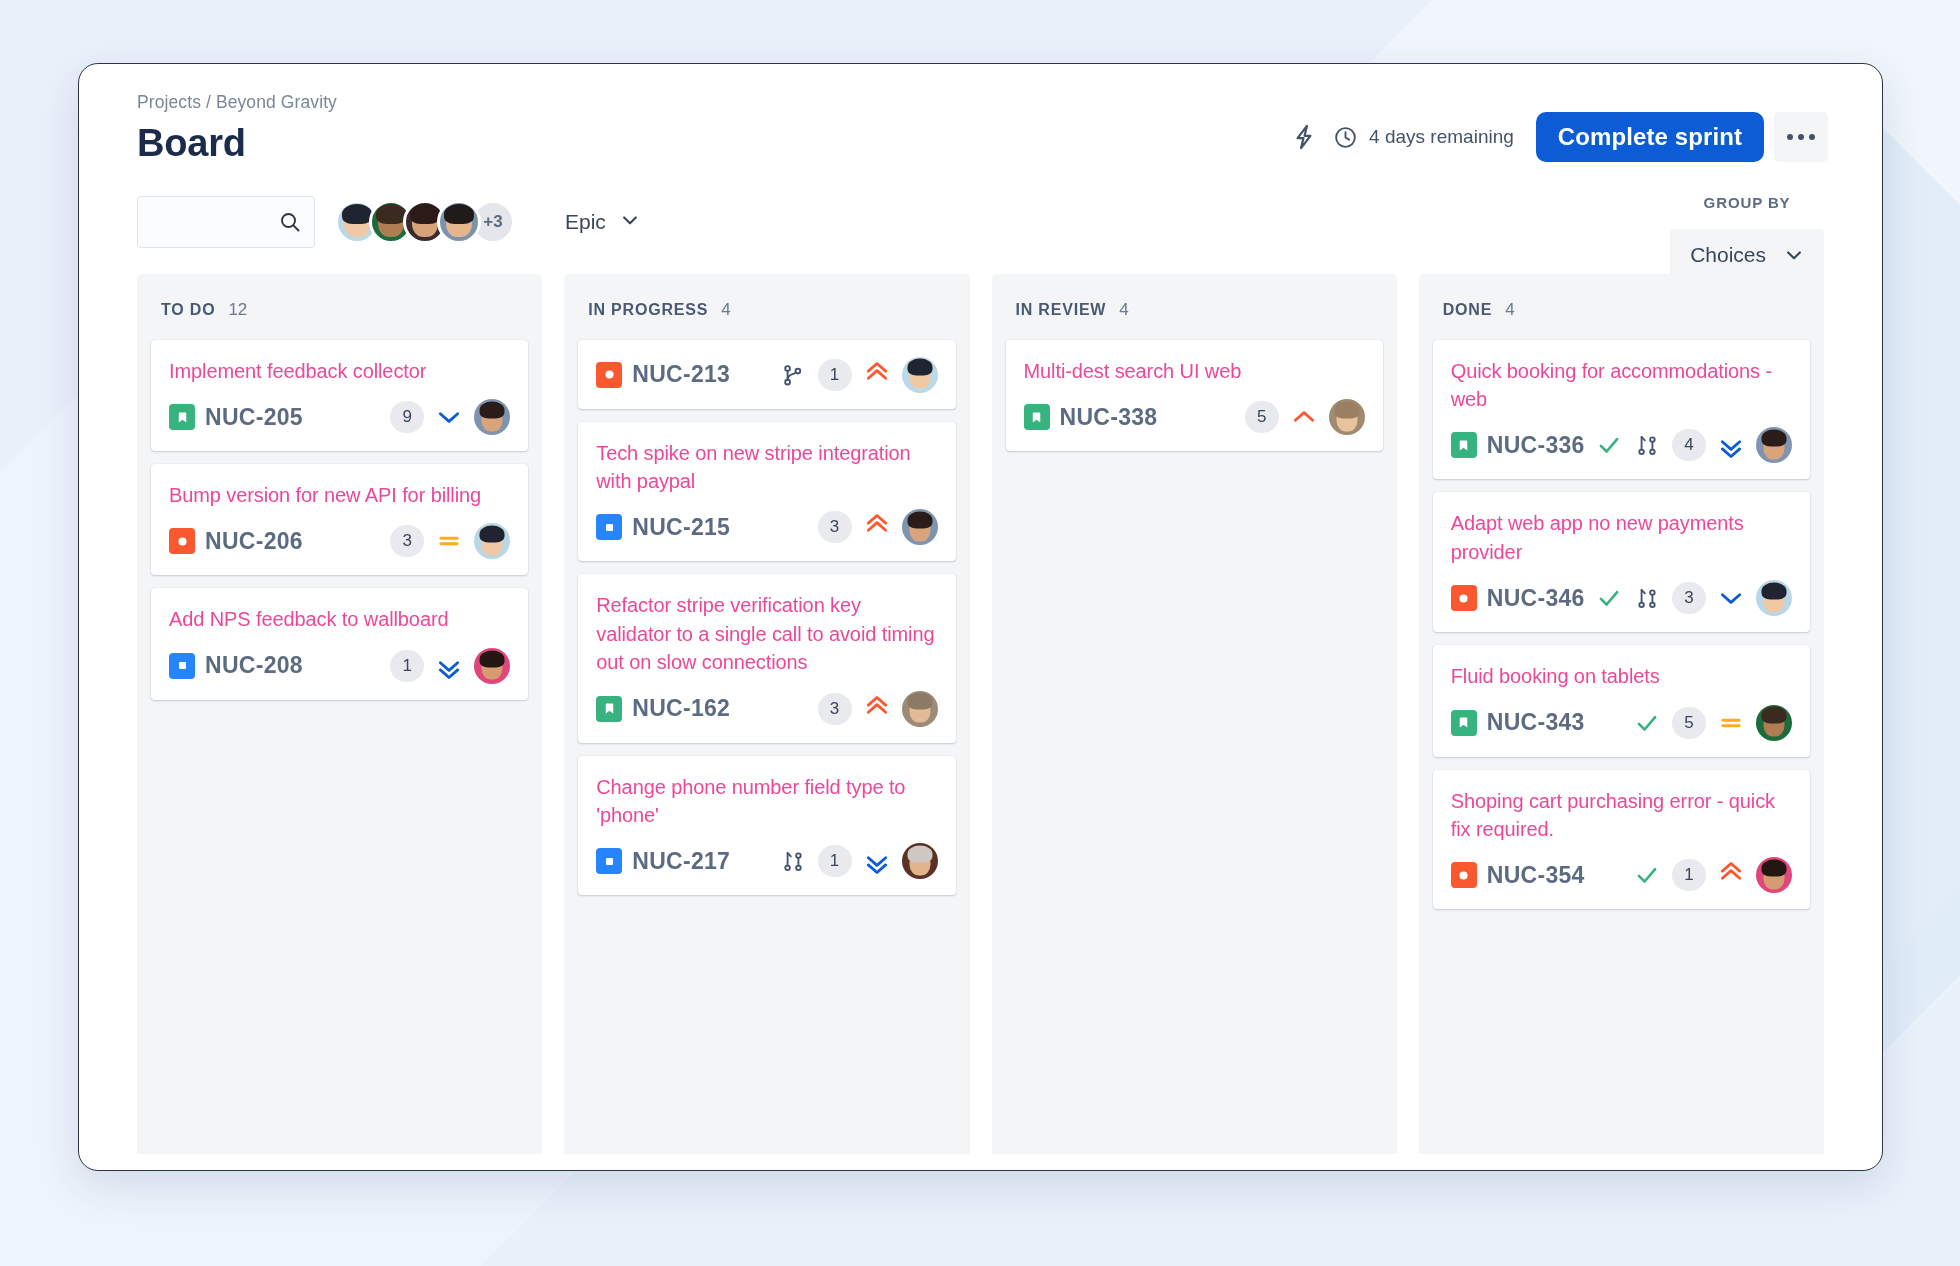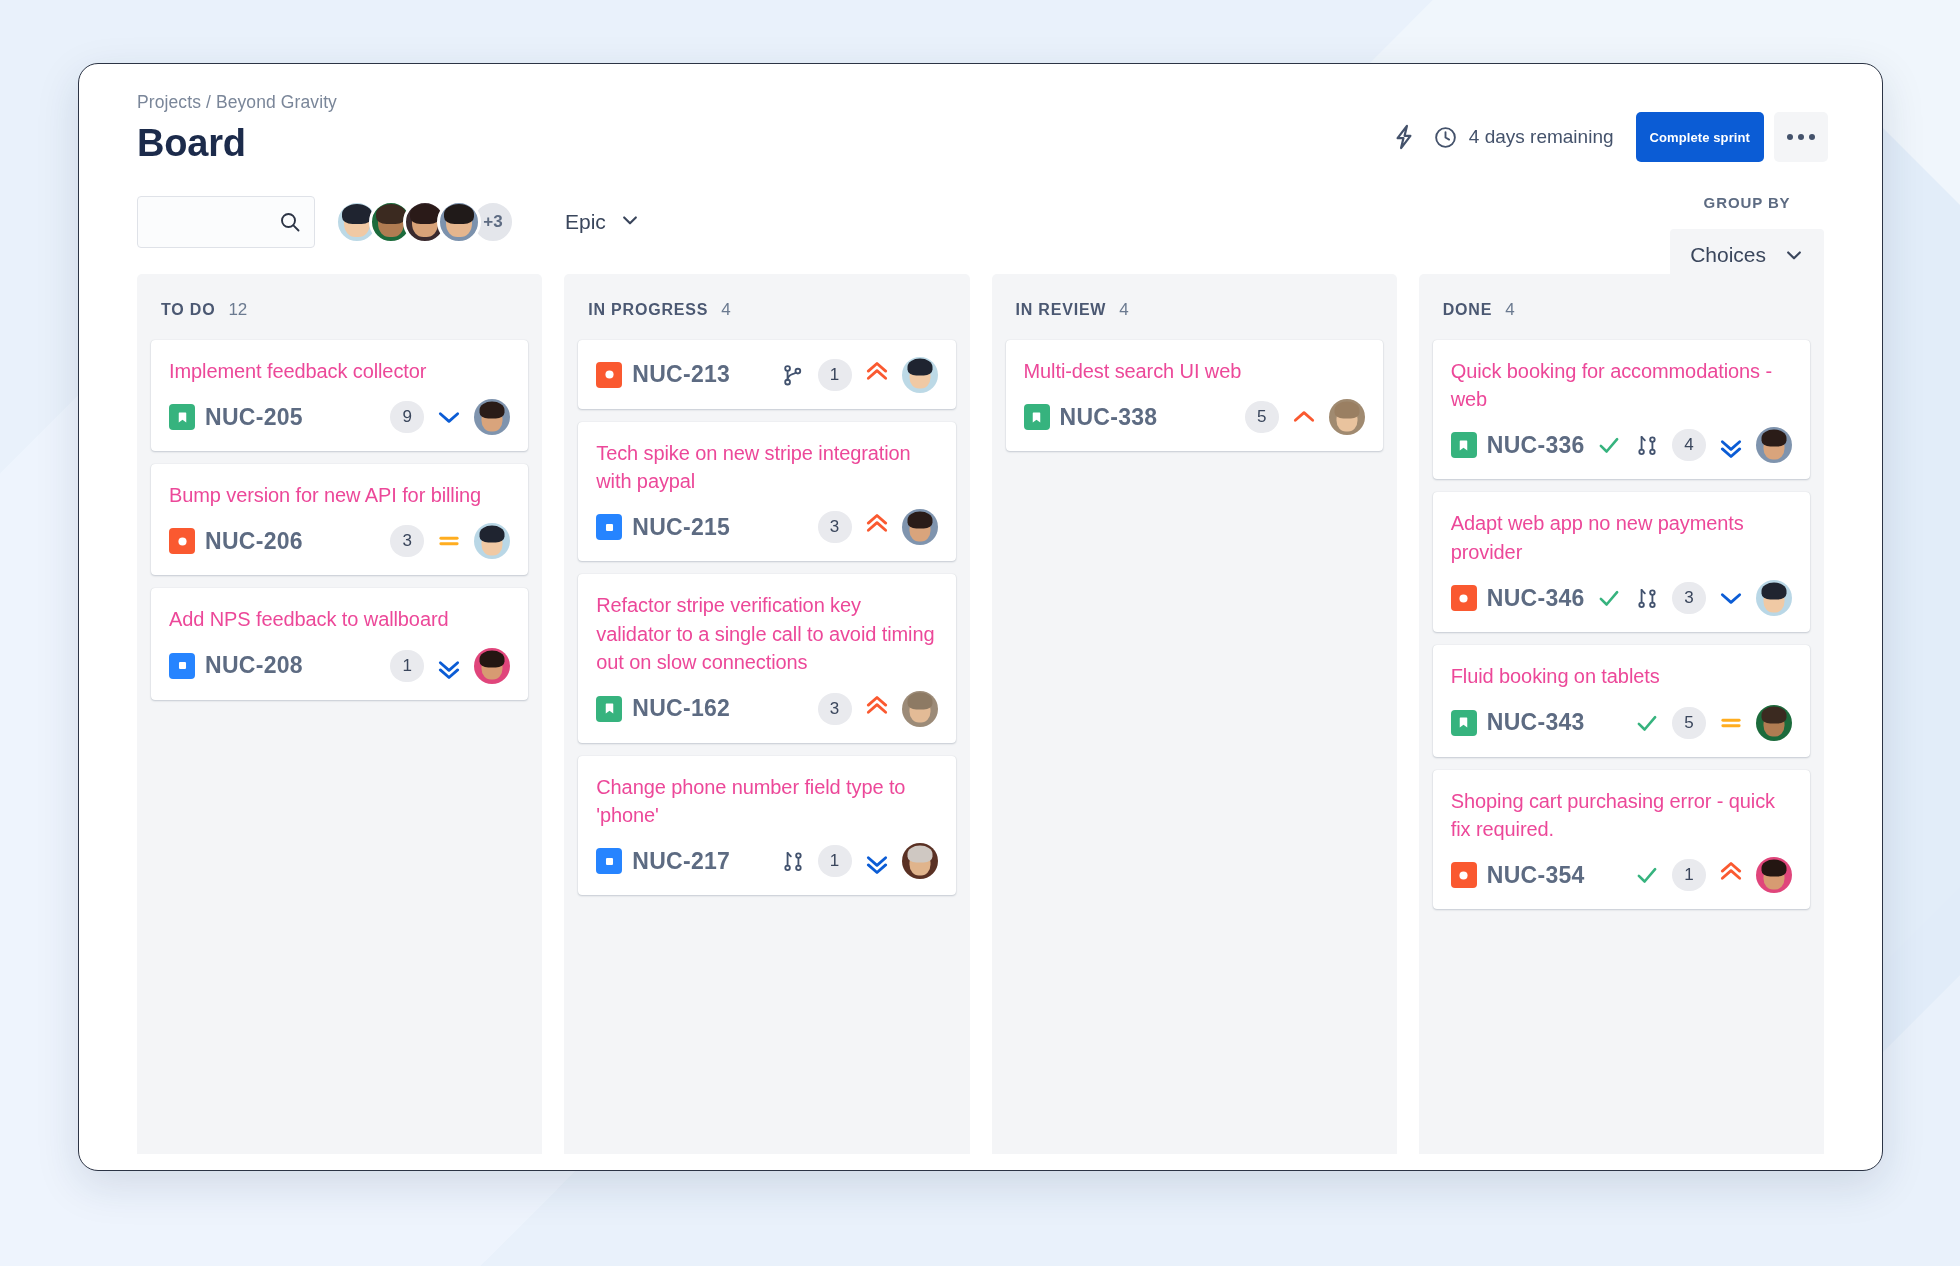--- a/index.html
+++ b/index.html
@@ -79,25 +79,25 @@
     display: flex; align-items: center; gap: 11px;
     margin-left: 6px; margin-right: 22px;
     color: #44526b;
     font-size: 19px;
   }
   .btn-primary {
     background: #0b5cd5;
     color: #fff;
     border: none;
     font-family: inherit;
-    font-size: 13px;
+    font-size: 24px;
     font-weight: 700;
-    padding: 0 14px;
+    padding: 0 22px;
     height: 50px;
-    border-radius: 5px;
+    border-radius: 10px;
     cursor: pointer;
     letter-spacing: .1px;
   }
   .btn-more {
     width: 54px; height: 50px;
     margin-left: 10px;
     background: #f4f5f7;
     border-radius: 5px;
     display: flex; align-items: center; justify-content: center;
     gap: 5px;

